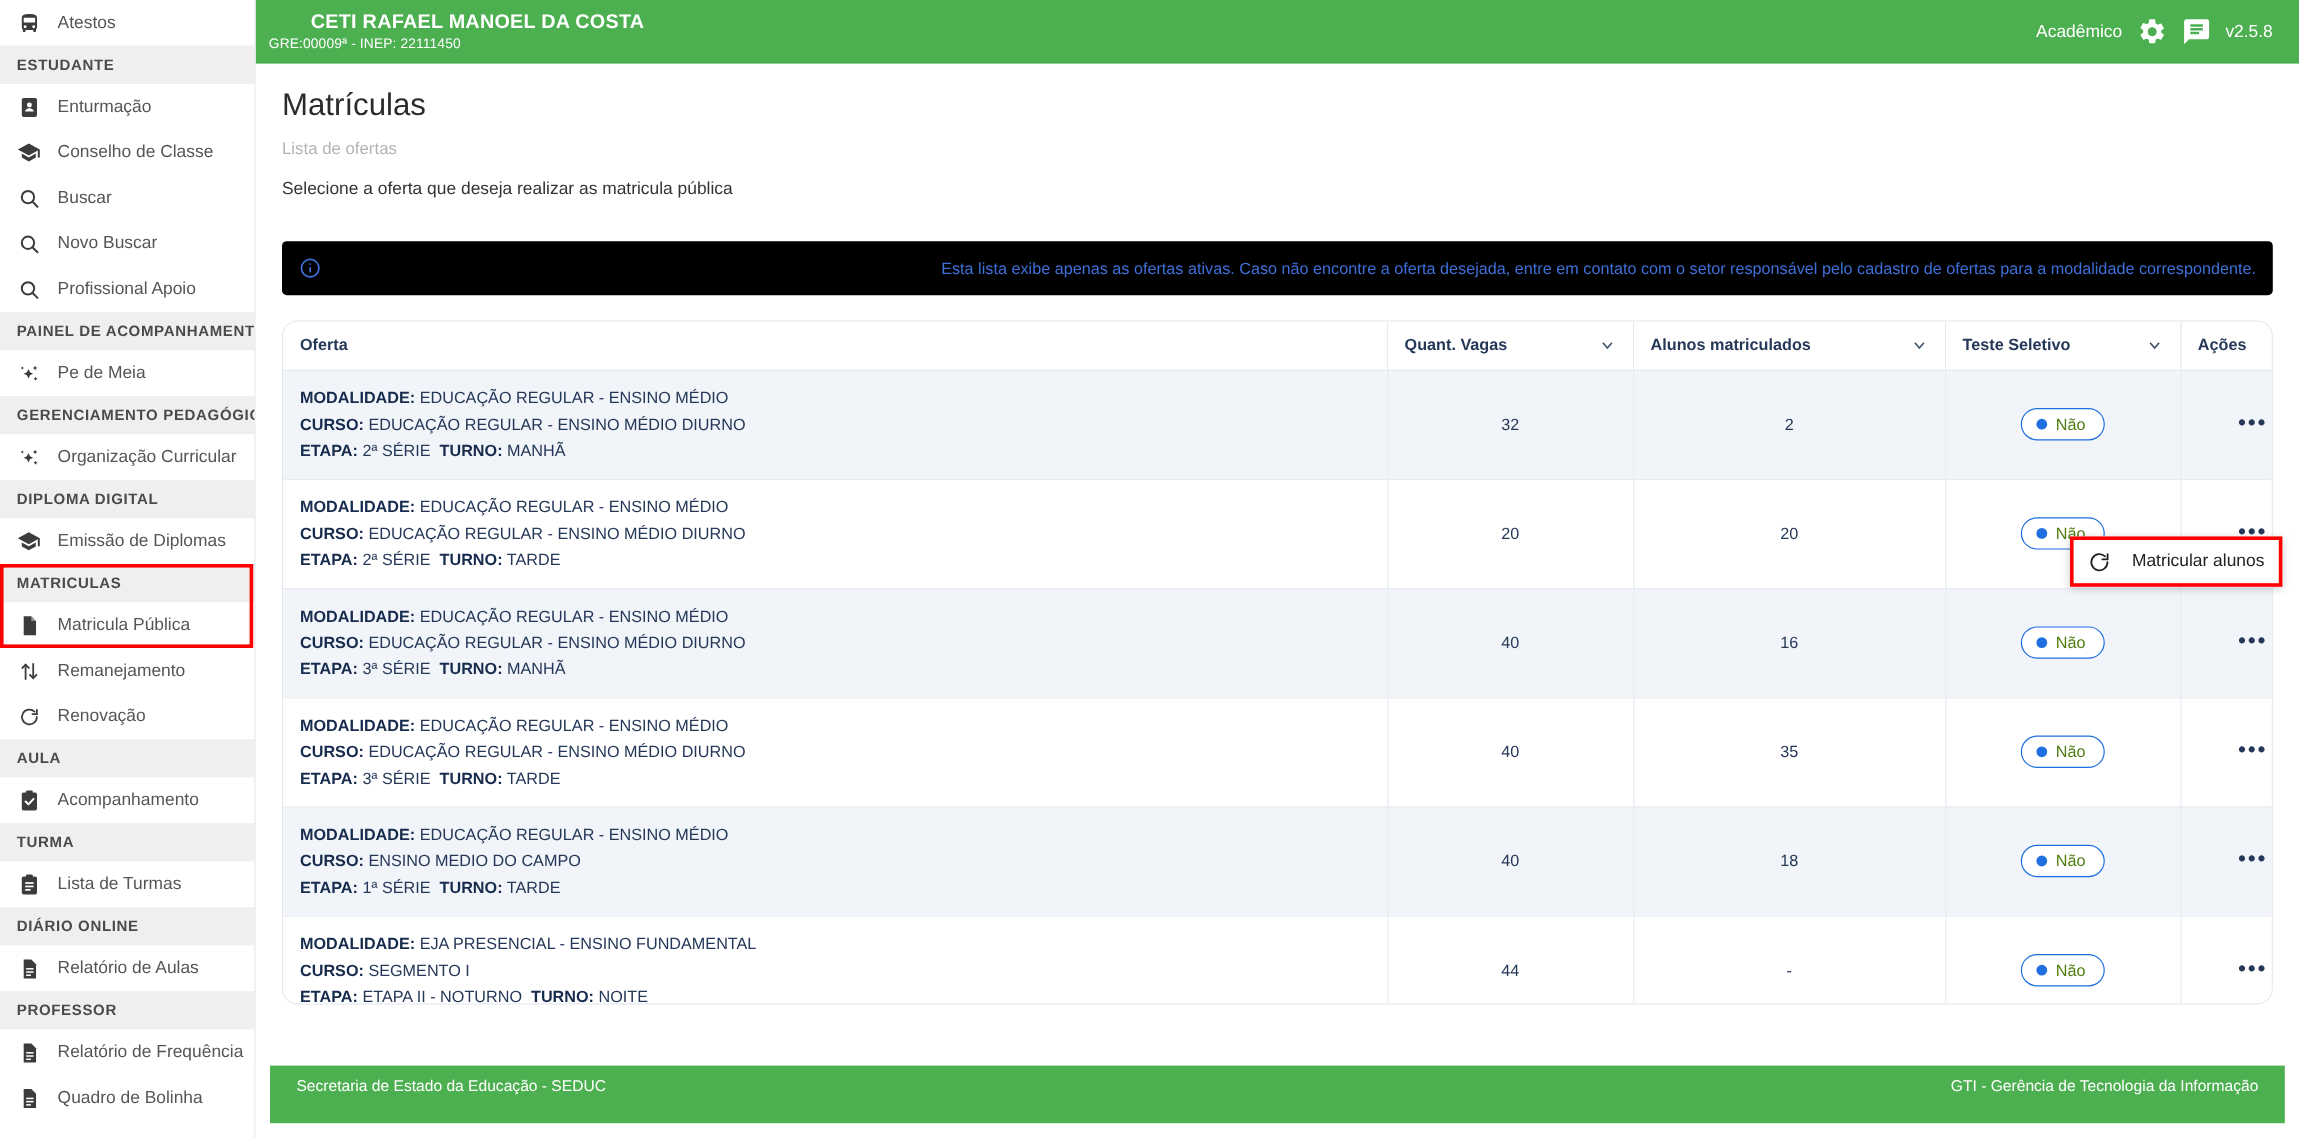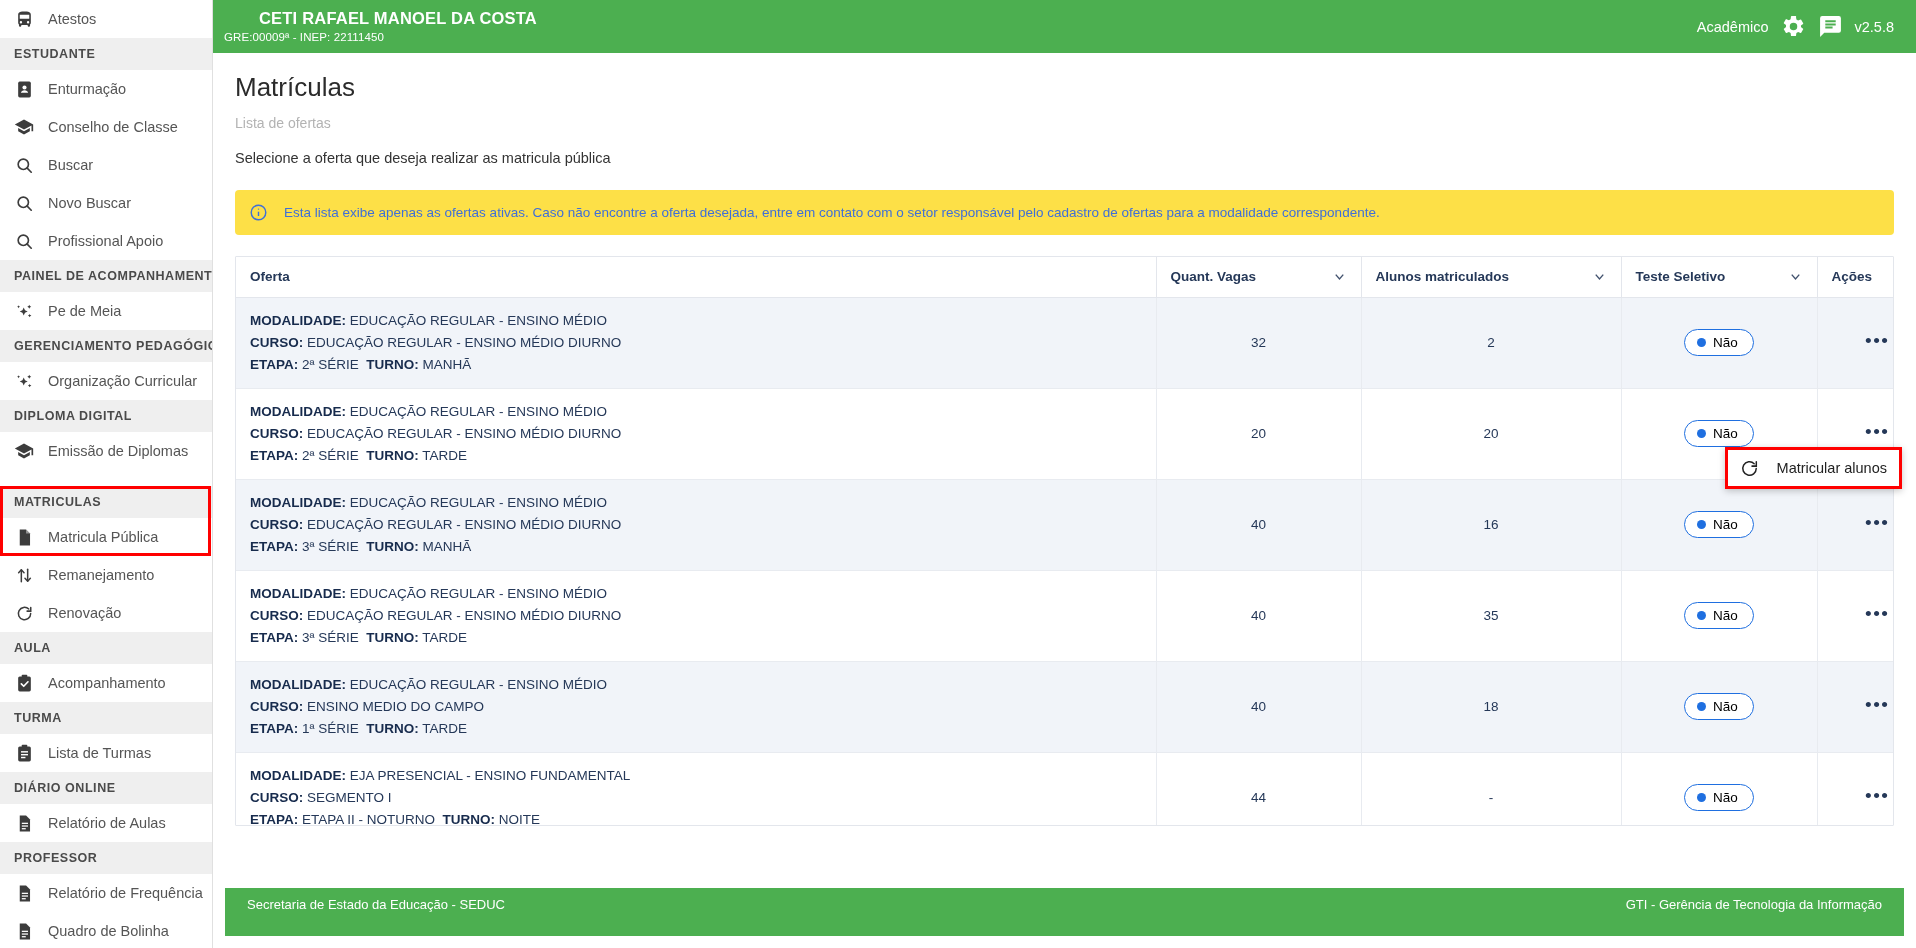--- a/index.html
+++ b/index.html
@@ -43,21 +43,21 @@
     display: flex; align-items: center; justify-content: center;
     color: #3c3c3c; flex: 0 0 20px;
   }
   .side-item .ic svg { display:block; }
   .side-label {
     font-size: 14.5px;
     color: #555;
     white-space: nowrap;
   }
   
-  .hl-wrap { position: relative; margin-top: 16px; }
+  .hl-wrap { position: relative; }
   .hl-box {
     position: absolute;
     left: 0px; top: 0px;
     width: 211px; height: 100%;
     border: 3px solid #ff0000;
     pointer-events: none;
     z-index: 5;
   }
 
   
@@ -101,38 +101,39 @@
   }
   .breadcrumb {
     font-size: 14px; color: #b3b3b3;
     padding-left: 10px; margin-top: 12px;
   }
   .subtitle {
     font-size: 14.5px; color: #333;
     padding-left: 10px; margin-top: 19px;
   }
   .alert {
-    margin: 24px 0 0 10px;
-    background: #fde047;
+    margin: 35px 0 0 10px;
+    background: #000000;
     border-radius: 4px;
     height: 45px;
     display: flex; align-items: center;
     padding: 0 14px;
     gap: 16px;
     width: calc(100% - 20px);
+    justify-content: space-between;
   }
   .alert .al-ic { color: #3f6fd8; display:flex; }
   .alert .al-txt { font-size: 13.5px; color: #3f6fd8; }
 
   
   .table-wrap {
     margin: 21px 0 0 10px;
     width: calc(100% - 20px);
     border: 1px solid #e3e6ec;
-    border-radius: 1px;
+    border-radius: 13px;
     overflow: hidden;
     height: 570px;
   }
   table { width: 100%; border-collapse: collapse; table-layout: fixed; }
   thead th {
     background: #fff;
     font-size: 13.5px;
     color: #253858;
     font-weight: bold;
     text-align: left;
@@ -166,21 +167,21 @@
   .td-center { text-align: center; }
   .offer-line { line-height: 22px; font-size: 13.5px; color: #253858; white-space: nowrap; }
   .offer-line b { font-weight: bold; color: #172b4d; }
   .offer-cell { padding: 12px 14px; }
 
   .chip {
     display: inline-flex; align-items: center; gap: 7px;
     border: 1px solid #1f6fe0;
     border-radius: 16px;
     padding: 5px 15px 5px 12px;
-    color: #000000;
+    color: #4d7c0f;
     font-size: 13.5px;
     background: #fff;
     cursor: pointer;
   }
   .chip .dot {
     width: 9px; height: 9px; border-radius: 50%;
     background: #1f6fe0; display: inline-block;
   }
   .kebab {
     color: #253858; font-size: 19px; letter-spacing: 1.5px;

